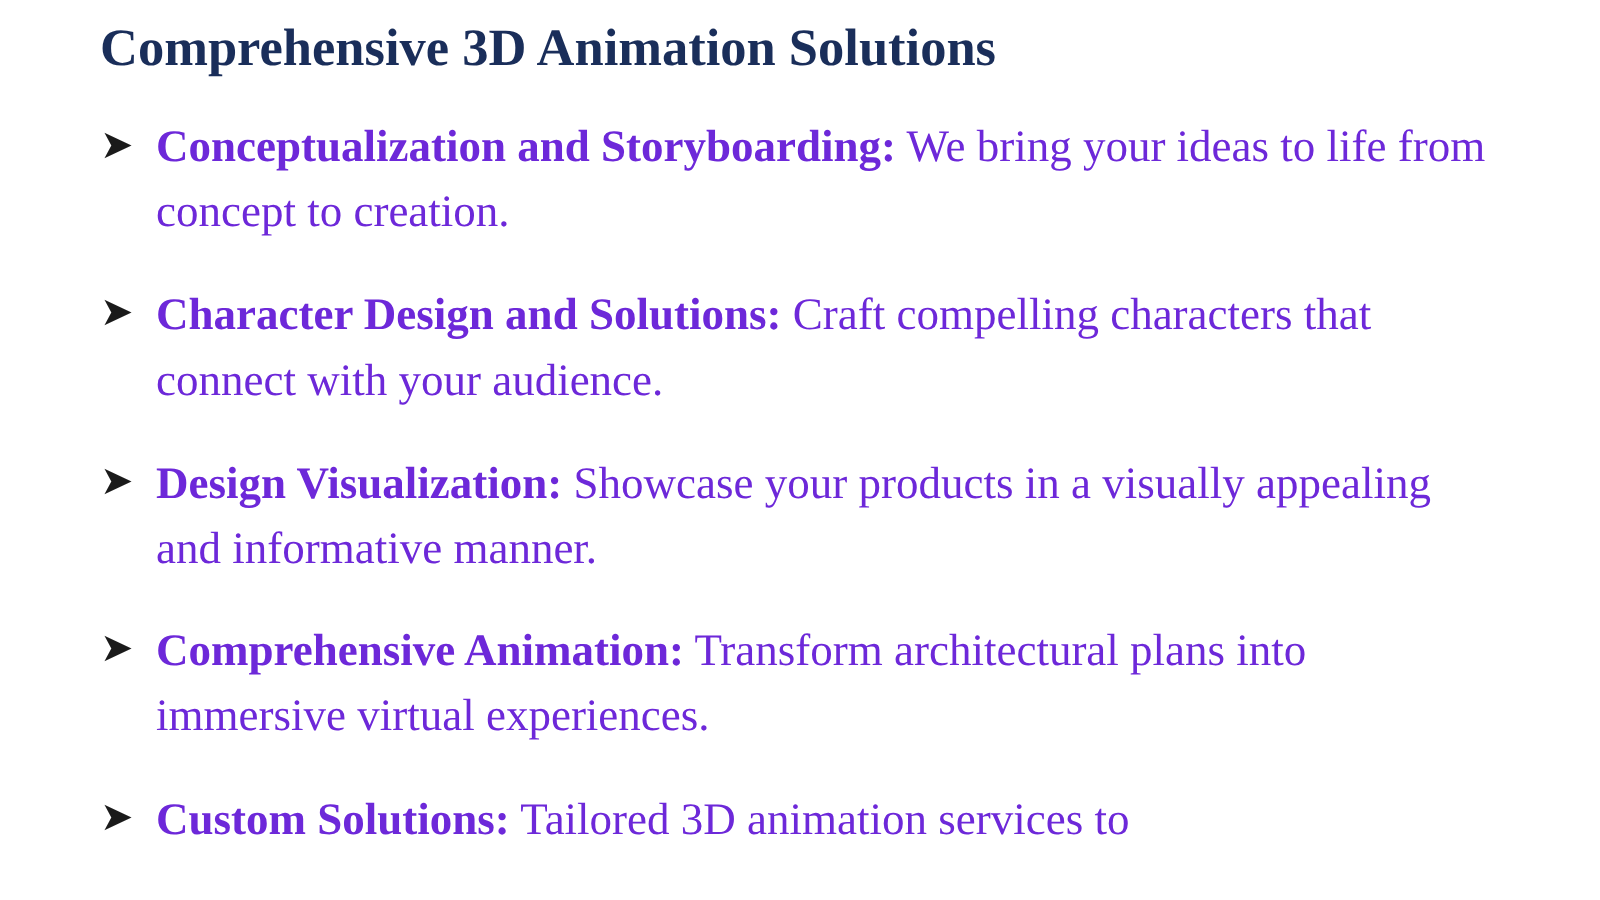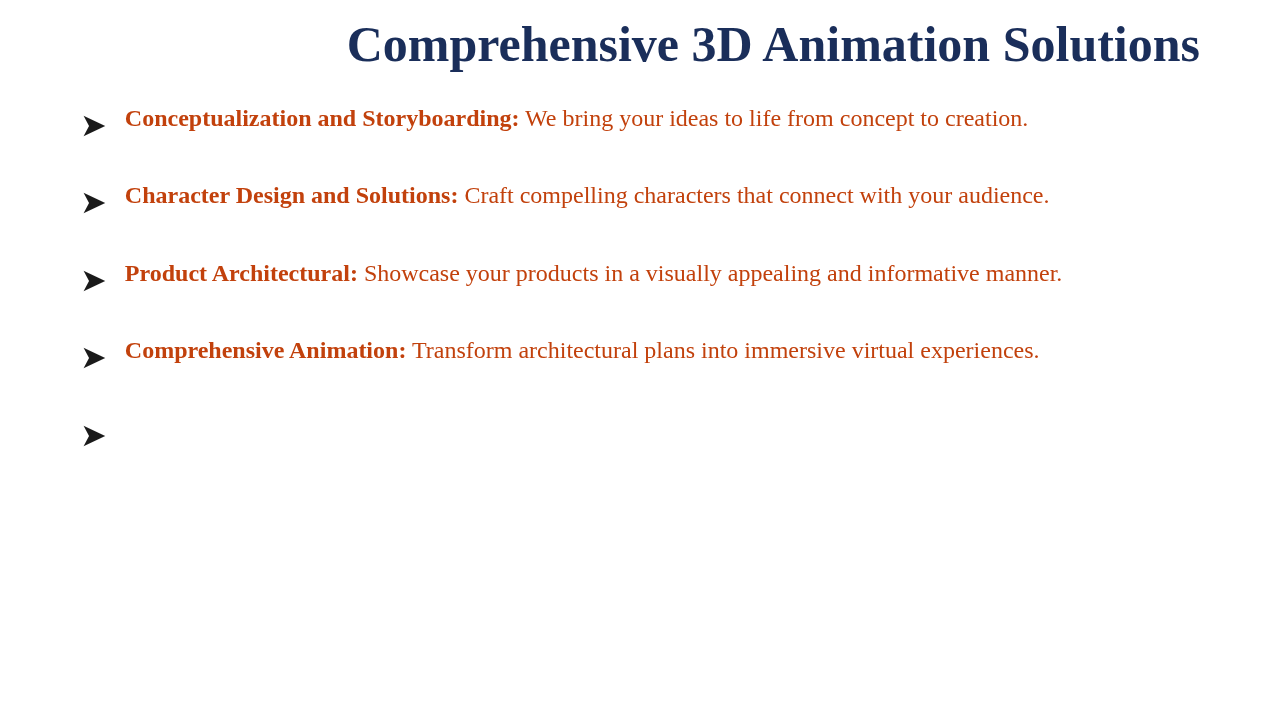--- a/index.html
+++ b/index.html
@@ -16,23 +16,23 @@
       overflow: hidden;
       display: flex;
       flex-direction: column;
       align-items: flex-start;
       padding: 0 80px;
       padding-top: 10px;
     }
 
     .page-title {
       width: 100%;
-      text-align: right;
+      text-align: left;
       color: #1a2e5a;
-      font-size: 50px;
+      font-size: 42px;
       font-weight: bold;
       margin-bottom: 28px;
       font-family: Georgia, 'Times New Roman', serif;
       padding-top: 5px;
     }
 
     .bullet-list {
       list-style: none;
       width: 100%;
       padding: 0;
@@ -49,22 +49,22 @@
 
     .bullet-arrow {
       color: #1a1a1a;
       font-size: 32px;
       margin-right: 18px;
       margin-top: 1px;
       flex-shrink: 0;
     }
 
     .bullet-text {
-      color: #c2410c;
-      font-size: 24px;
+      color: #6d28d9;
+      font-size: 36px;
       line-height: 1.45;
     }
 
     .bullet-text strong {
       font-weight: bold;
     }
 
     .last-item {
       margin-bottom: 0;
     }
@@ -78,22 +78,23 @@
 <li class="bullet-item">
       <span class="bullet-arrow">➤</span>
       <span class="bullet-text"><strong>Conceptualization and Storyboarding:</strong> We bring your ideas to life from concept to creation.</span>
     </li>
     <li class="bullet-item">
       <span class="bullet-arrow">➤</span>
       <span class="bullet-text"><strong>Character Design and Solutions:</strong> Craft compelling characters that connect with your audience.</span>
     </li>
     <li class="bullet-item">
       <span class="bullet-arrow">➤</span>
-      <span class="bullet-text"><strong>Product Architectural:</strong> Showcase your products in a visually appealing and informative manner.</span>
+      <span class="bullet-text"><strong>Design Visualization:</strong> Showcase your products in a visually appealing and informative manner.</span>
     </li>
     <li class="bullet-item">
       <span class="bullet-arrow">➤</span>
       <span class="bullet-text"><strong>Comprehensive Animation:</strong> Transform architectural plans into immersive virtual experiences.</span>
     </li>
     <li class="bullet-item last-item">
       <span class="bullet-arrow">➤</span>
+      <span class="bullet-text"><strong>Custom Solutions:</strong> Tailored 3D animation services to</span>
     </li>
   </ul>
 
 </body></html>

